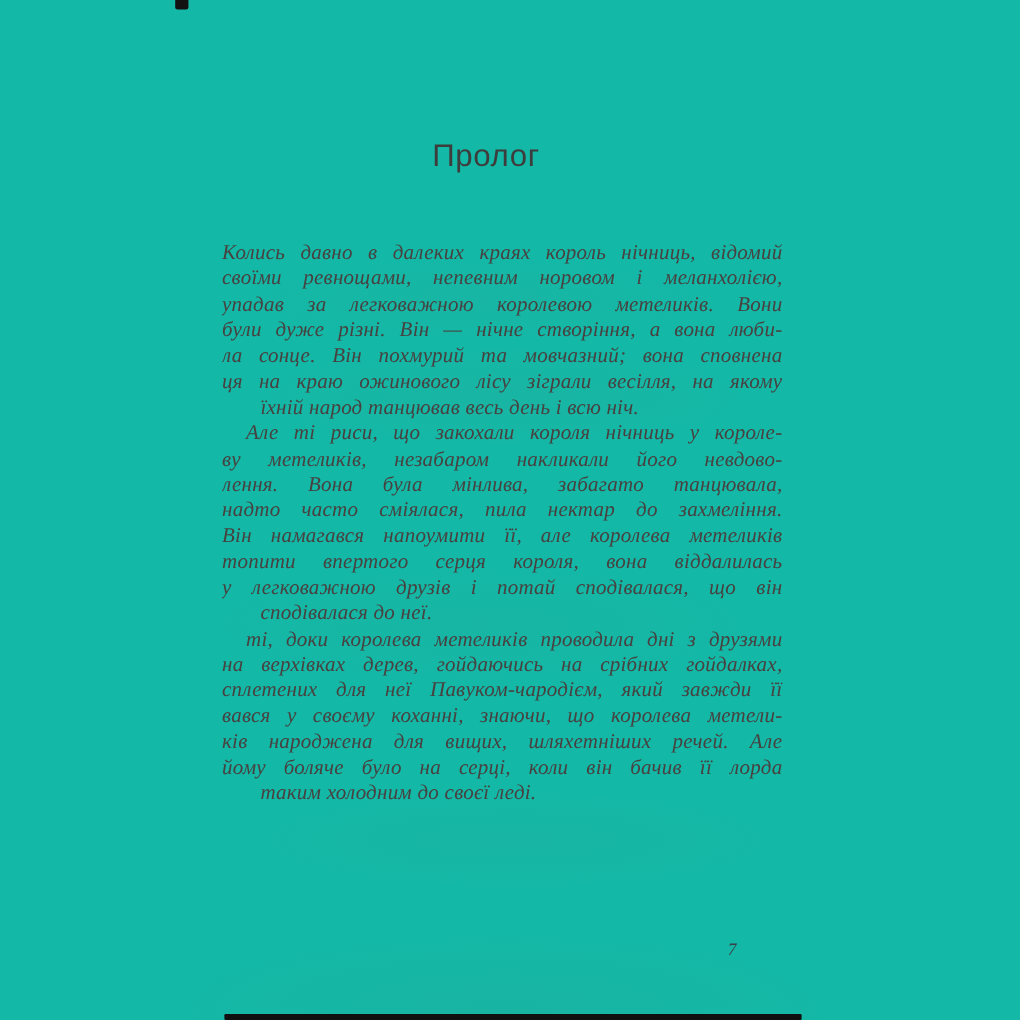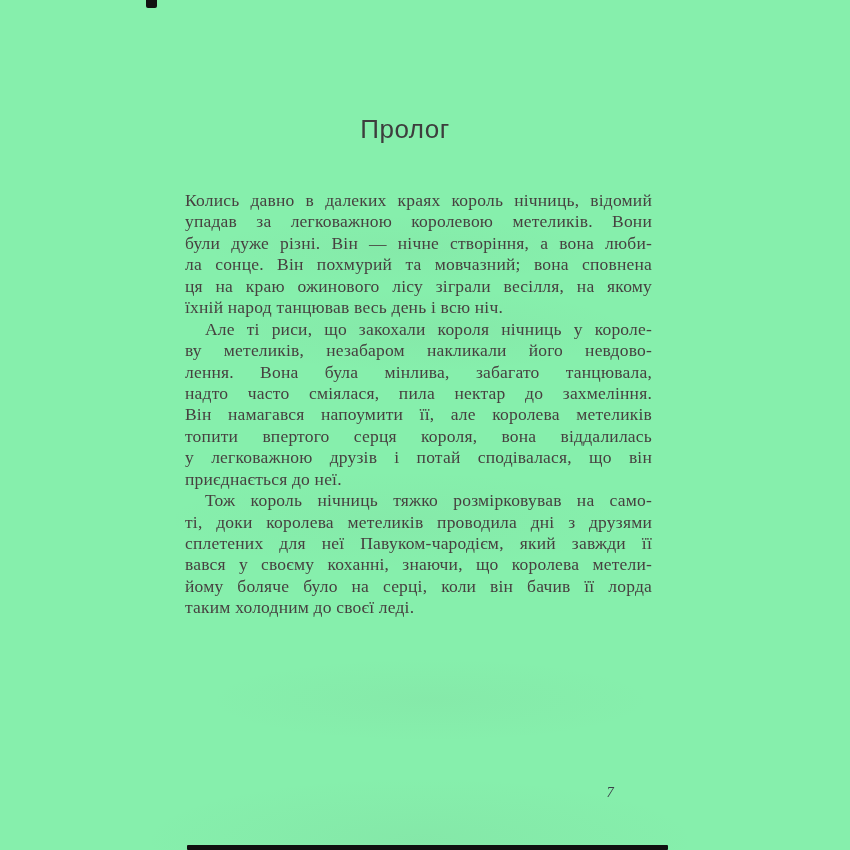--- a/index.html
+++ b/index.html
@@ -7,21 +7,21 @@
     padding: 0;
     width: 850px;
     height: 850px;
     overflow: hidden;
     background: #ffffff;
   }
   .page {
     position: relative;
     width: 850px;
     height: 850px;
-    background: #86efac;
+    background: #14b8a6;
     font-family: "Liberation Serif", serif;
   }
   
   .page::before {
     content: "";
     position: absolute;
     inset: 0;
     pointer-events: none;
     background:
       radial-gradient(ellipse 300px 60px at 420px 330px, rgba(120,115,110,0.05), transparent 70%),
@@ -57,38 +57,40 @@
     text-align: center;
     font-family: "Liberation Sans", sans-serif;
     font-size: 26px;
     font-weight: 400;
     letter-spacing: 0.5px;
     color: #3d3d3d;
   }
   .body-text {
     position: absolute;
     left: 185px;
-    top: 190px;
+    top: 200px;
     width: 467px;
     font-family: "Liberation Serif", serif;
+    font-style: italic;
     font-size: 17.5px;
     letter-spacing: 0.2px;
     color: #474140;
   }
   .para { margin: 0; }
   .line {
     line-height: 21.45px;
     height: 21.45px;
     text-align: justify;
     text-align-last: justify;
     white-space: normal;
     overflow: hidden;
   }
   .line.last {
     text-align-last: left;
+    margin-left: 32px;
   }
   .para.indent .line:first-child {
     padding-left: 20px;
   }
   .page-number {
     position: absolute;
     left: 598px;
     top: 784px;
     width: 24px;
     text-align: center;
@@ -102,41 +104,43 @@
 <body>
 
 <div class="page">
   <div class="scan-artifact-top"></div>
 
   <h1 class="chapter-title">Пролог</h1>
 
   <div class="body-text" id="body-text">
       <div class="para">
         <div class="line">Колись давно в далеких краях король нічниць, відомий</div>
+        <div class="line">своїми ревнощами, непевним норовом і меланхолією,</div>
         <div class="line">упадав за легковажною королевою метеликів. Вони</div>
         <div class="line">були дуже різні. Він — нічне створіння, а вона люби-</div>
         <div class="line">ла сонце. Він похмурий та мовчазний; вона сповнена</div>
         <div class="line">ця на краю ожинового лісу зіграли весілля, на якому</div>
         <div class="line last">їхній народ танцював весь день і всю ніч.</div>
       </div>
       <div class="para indent">
         <div class="line">Але ті риси, що закохали короля нічниць у короле-</div>
         <div class="line">ву метеликів, незабаром накликали його невдово-</div>
         <div class="line">лення. Вона була мінлива, забагато танцювала,</div>
         <div class="line">надто часто сміялася, пила нектар до захмеління.</div>
         <div class="line">Він намагався напоумити її, але королева метеликів</div>
         <div class="line">топити впертого серця короля, вона віддалилась</div>
         <div class="line">у легковажною друзів і потай сподівалася, що він</div>
-        <div class="line last">приєднається до неї.</div>
+        <div class="line last">сподівалася до неї.</div>
       </div>
       <div class="para indent">
-        <div class="line">Тож король нічниць тяжко розмірковував на само-</div>
         <div class="line">ті, доки королева метеликів проводила дні з друзями</div>
+        <div class="line">на верхівках дерев, гойдаючись на срібних гойдалках,</div>
         <div class="line">сплетених для неї Павуком-чародієм, який завжди її</div>
         <div class="line">вався у своєму коханні, знаючи, що королева метели-</div>
+        <div class="line">ків народжена для вищих, шляхетніших речей. Але</div>
         <div class="line">йому боляче було на серці, коли він бачив її лорда</div>
         <div class="line last">таким холодним до своєї леді.</div>
       </div>
     </div>
 
   <div class="page-number">7</div>
 
   <div class="scan-artifact-bottom"></div>
 </div>
 

